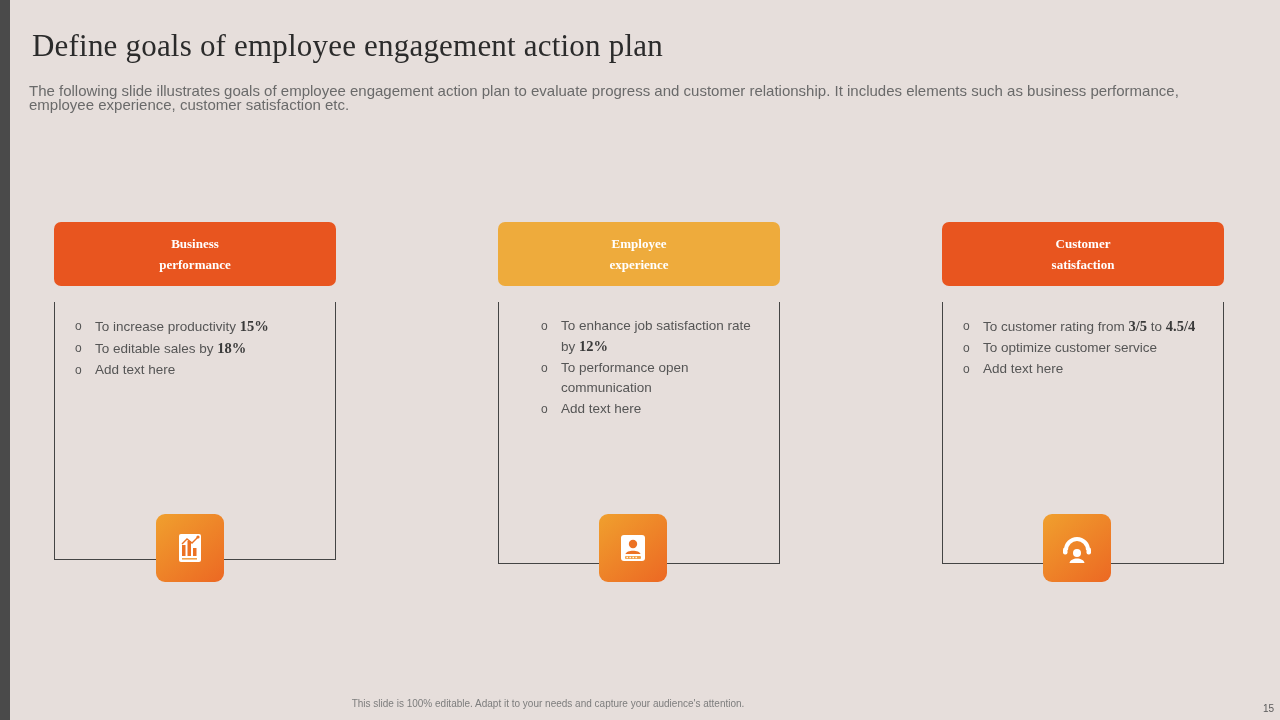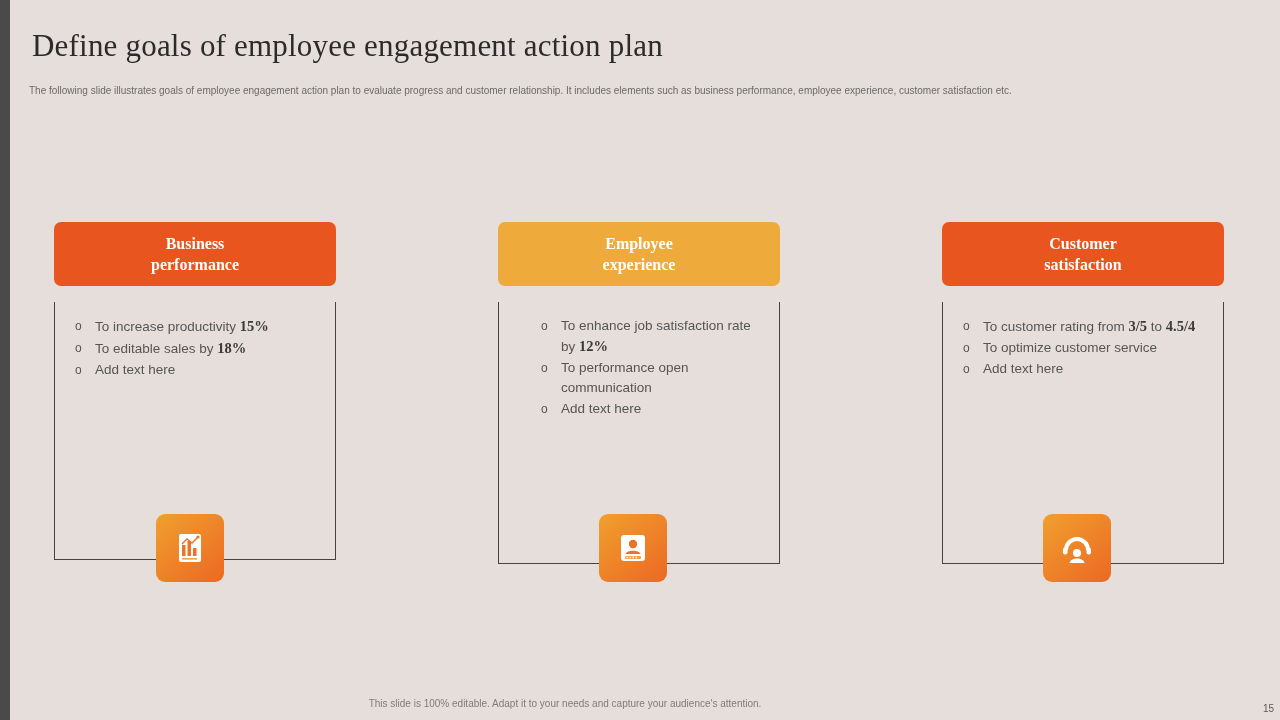--- a/index.html
+++ b/index.html
@@ -28,42 +28,42 @@
     font-size: 31px;
     color: #2b2b2b;
     letter-spacing: 0.2px;
     white-space: nowrap;
   }
   .slide-subtitle {
     position: absolute;
     left: 29px;
     top: 84px;
     width: 1210px;
-    font-size: 10px;
+    font-size: 15px;
     color: #6a6a6a;
     line-height: 14px;
   }
   .card {
     position: absolute;
     width: 282px;
   }
   .card-1 { left: 54px; top: 222px; }
   .card-2 { left: 498px; top: 222px; }
   .card-3 { left: 942px; top: 222px; }
 
   .card-header {
     height: 64px;
     border-radius: 7px;
     display: flex;
     flex-direction: column;
     align-items: center;
     justify-content: center;
     font-family: "Liberation Serif", serif;
     font-weight: bold;
-    font-size: 16px;
+    font-size: 13px;
     color: #ffffff;
     line-height: 21px;
     text-align: center;
   }
   .card-body {
     border: 1px solid #444;
     border-top: none;
     background: transparent;
     margin-top: 16px;
     height: 258px;
@@ -111,21 +111,21 @@
     display: flex;
     align-items: center;
     justify-content: center;
   }
   .icon-1 { left: 156px; top: 514px; }
   .icon-2 { left: 599px; top: 514px; }
   .icon-3 { left: 1043px; top: 514px; }
 
   .footer-note {
     position: absolute;
-    left: 17px;
+    left: 0;
     top: 698px;
     width: 1096px;
     text-align: center;
     font-size: 10px;
     color: #7d7d7d;
   }
   .page-num {
     position: absolute;
     right: 6px;
     top: 703px;

